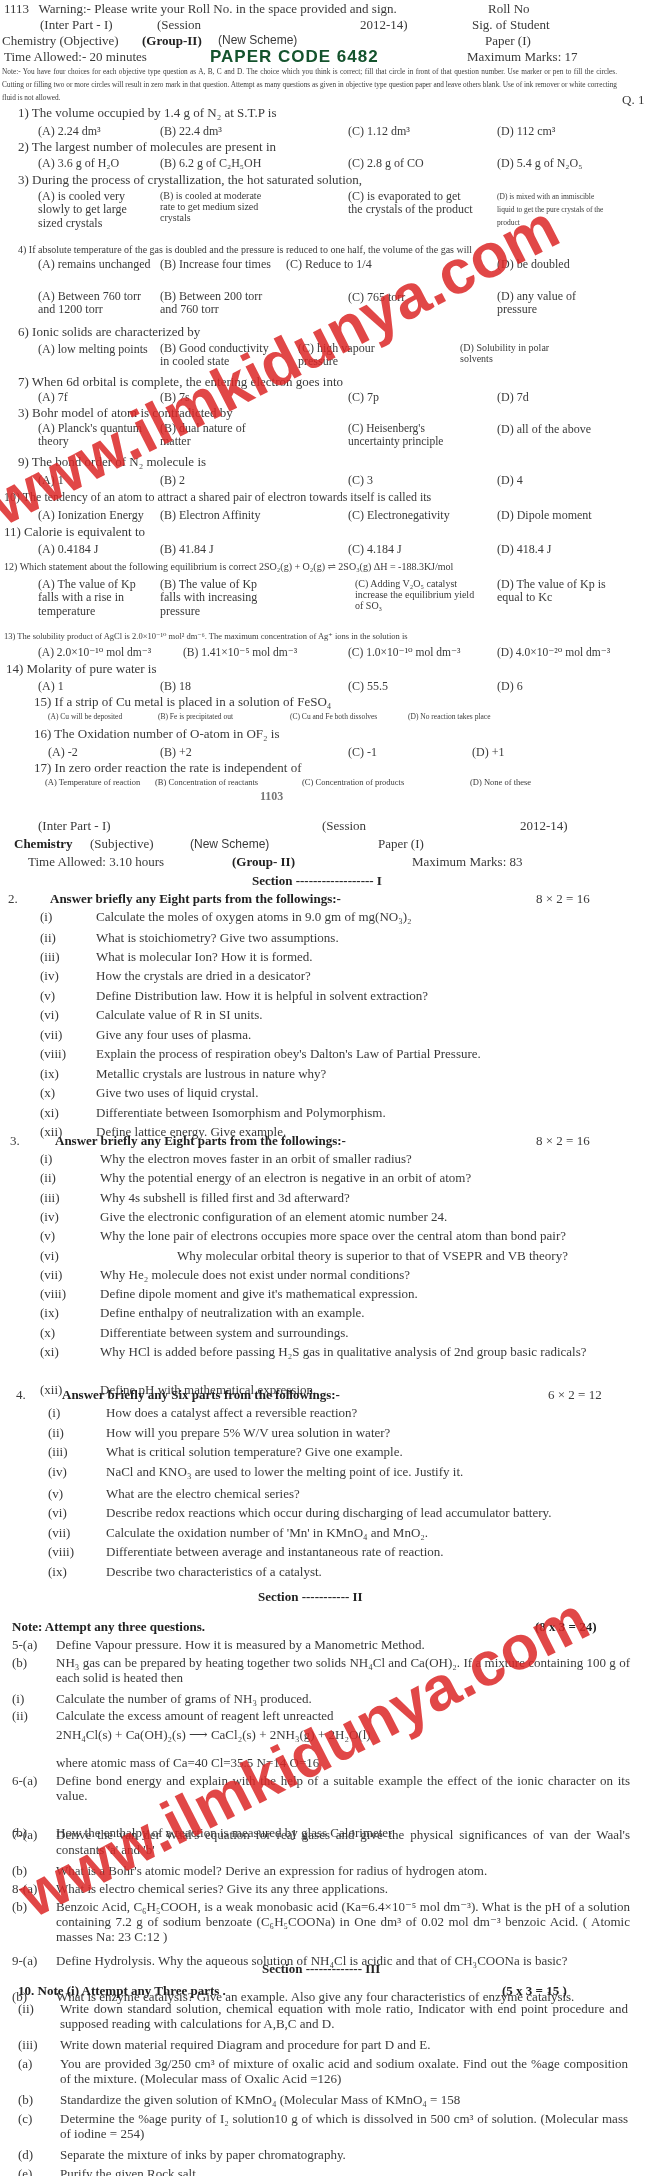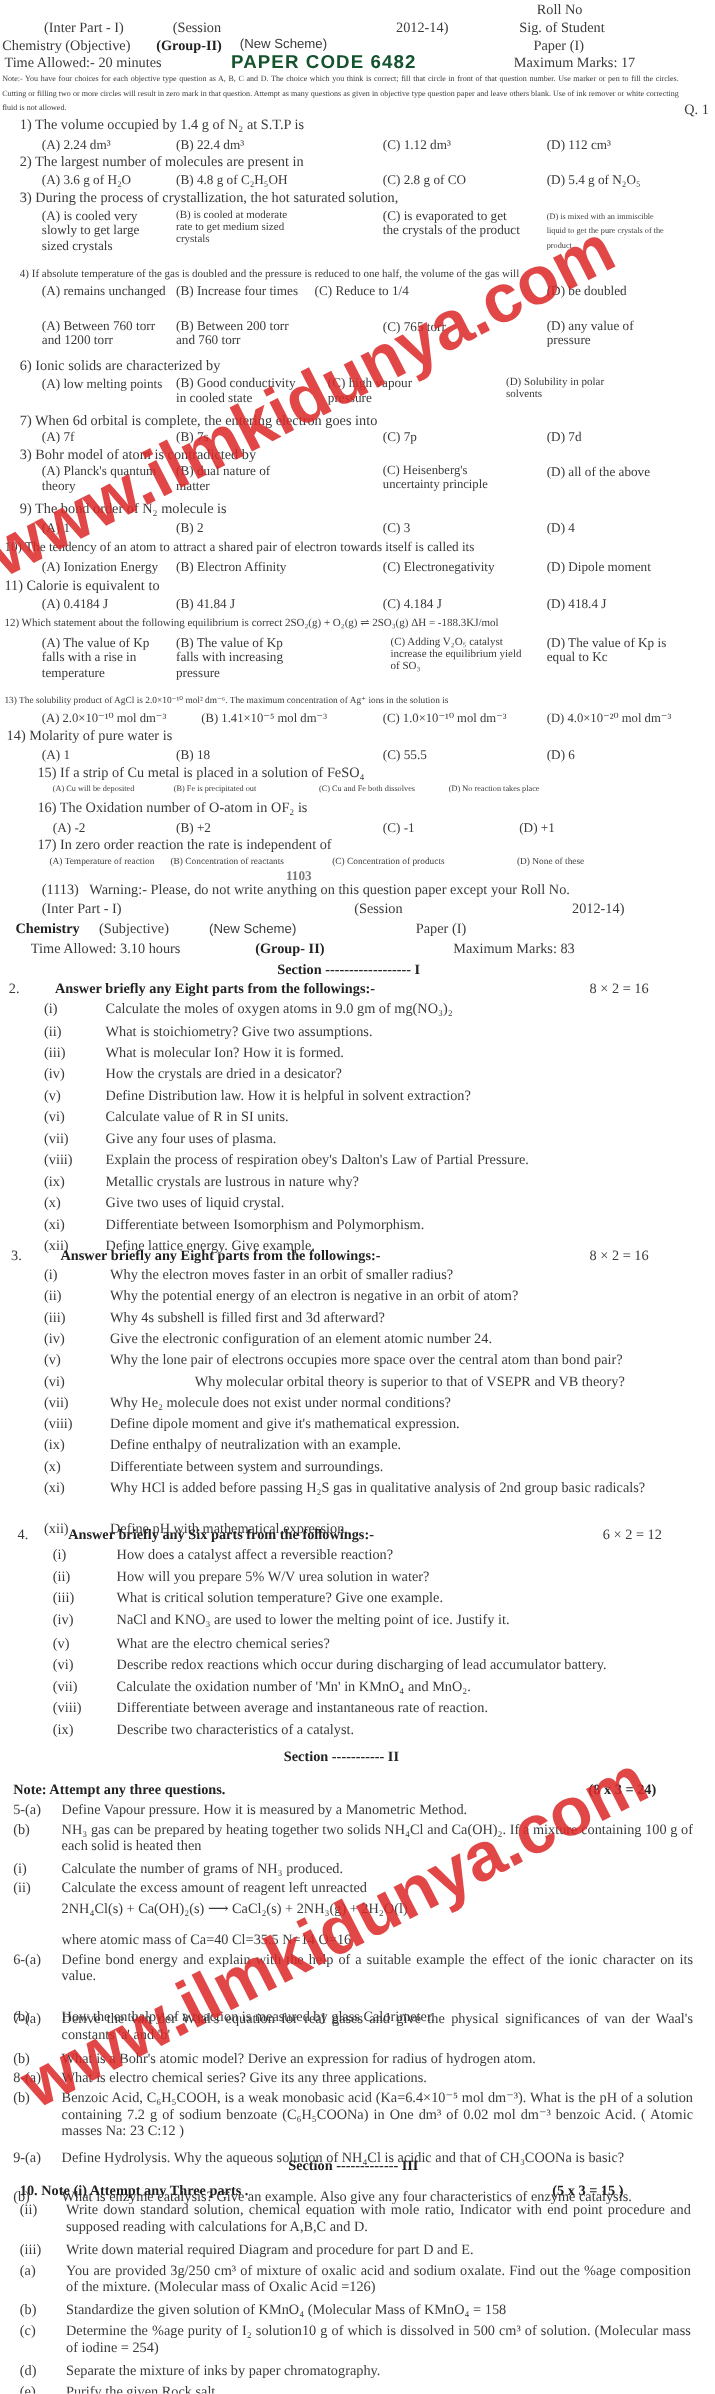--- a/index.html
+++ b/index.html
@@ -16,20 +16,24 @@
   .code{font-family:"Liberation Sans",sans-serif;font-weight:bold;font-size:17px;color:#14532d;letter-spacing:1px;}
   .wm{position:absolute;font-family:"Liberation Sans",sans-serif;font-weight:bold;
       color:rgba(220,40,40,0.85);font-size:62px;transform-origin:left bottom;
       transform:rotate(-27deg);white-space:nowrap;pointer-events:none;}
 </style>
 </head>
 <body>
 
 <div class="page">
 
+  <div class="ln f13" style="left:4px;top:2px;">
+    <span>1113</span>&nbsp;&nbsp;
+    <span>Warning:- Please write your Roll No. in the space provided and sign.</span>
+  </div>
   <div class="ln f13" style="left:488px;top:2px;">Roll No</div>
   <div class="ln f13" style="left:40px;top:18px;">(Inter Part - I)</div>
   <div class="ln f13" style="left:157px;top:18px;">(Session</div>
   <div class="ln f13" style="left:360px;top:18px;">2012-14)</div>
   <div class="ln f13" style="left:472px;top:18px;">Sig. of Student</div>
   <div class="ln f13" style="left:2px;top:34px;">Chemistry (Objective)</div>
   <div class="ln f13 b" style="left:142px;top:34px;">(Group-II)</div>
   <div class="ln f13 sans" style="left:218px;top:34px;font-size:12px;">(New Scheme)</div>
   <div class="ln f13" style="left:485px;top:34px;">Paper (I)</div>
   <div class="ln f13" style="left:4px;top:50px;">Time Allowed:- 20 minutes</div>
@@ -39,21 +43,21 @@
   <div class="ln f13" style="left:622px;top:93px;">Q. 1</div>
 
   <div class="ln f13" style="left:18px;top:106px;">1) The volume occupied by 1.4 g of N₂ at S.T.P is</div>
   <div class="opt f12" style="left:38px;top:124px;">(A) 2.24 dm³</div>
   <div class="opt f12" style="left:160px;top:124px;">(B) 22.4 dm³</div>
   <div class="opt f12" style="left:348px;top:124px;">(C) 1.12 dm³</div>
   <div class="opt f12" style="left:497px;top:124px;">(D) 112 cm³</div>
 
   <div class="ln f13" style="left:18px;top:140px;">2) The largest number of molecules are present in</div>
   <div class="opt f12" style="left:38px;top:156px;">(A) 3.6 g of H₂O</div>
-  <div class="opt f12" style="left:160px;top:156px;">(B) 4.8 g of C₂H₅OH</div>
+  <div class="opt f12" style="left:160px;top:156px;">(B) 6.2 g of C₂H₅OH</div>
   <div class="opt f12" style="left:348px;top:156px;">(C) 2.8 g of CO</div>
   <div class="opt f12" style="left:497px;top:156px;">(D) 5.4 g of N₂O₅</div>
 
   <div class="ln f13" style="left:18px;top:173px;">3) During the process of crystallization, the hot saturated solution,</div>
   <div class="wrapopt f12" style="left:38px;top:190px;width:110px;">(A) is cooled very slowly to get large sized crystals</div>
   <div class="wrapopt f10" style="left:160px;top:190px;width:115px;">(B) is cooled at moderate rate to get medium sized crystals</div>
   <div class="wrapopt f12" style="left:348px;top:190px;width:125px;">(C) is evaporated to get the crystals of the product</div>
   <div class="wrapopt f8" style="left:497px;top:190px;width:115px;line-height:13px;">(D) is mixed with an immiscible liquid to get the pure crystals of the product</div>
 
   <div class="ln f10" style="left:18px;top:244px;">4) If absolute temperature of the gas is doubled and the pressure is reduced to one half, the volume of the gas will</div>
@@ -133,24 +137,20 @@
   <div class="opt f12" style="left:348px;top:745px;">(C) -1</div>
   <div class="opt f12" style="left:472px;top:745px;">(D) +1</div>
 
   <div class="ln f13" style="left:34px;top:761px;">17) In zero order reaction the rate is independent of</div>
   <div class="opt f8" style="left:45px;top:777px;font-size:8.5px;">(A) Temperature of reaction</div>
   <div class="opt f8" style="left:155px;top:777px;font-size:8.5px;">(B) Concentration of reactants</div>
   <div class="opt f8" style="left:302px;top:777px;font-size:8.5px;">(C) Concentration of products</div>
   <div class="opt f8" style="left:470px;top:777px;font-size:8.5px;">(D) None of these</div>
   <div class="ln f12 b" style="left:260px;top:790px;color:#777;">1103</div>
 
-  <div class="ln f13" style="left:38px;top:802px;">
-    <span>(1113)</span>&nbsp;&nbsp;
-    <span>Warning:- Please, do not write anything on this question paper except your Roll No.</span>
-  </div>
   <div class="ln f13" style="left:38px;top:819px;">(Inter Part - I)</div>
   <div class="ln f13" style="left:322px;top:819px;">(Session</div>
   <div class="ln f13" style="left:520px;top:819px;">2012-14)</div>
   <div class="ln f13 b" style="left:14px;top:837px;font-weight:bold;">Chemistry</div>
   <div class="ln f13" style="left:90px;top:837px;">(Subjective)</div>
   <div class="ln sans" style="left:190px;top:838px;font-size:12px;">(New Scheme)</div>
   <div class="ln f13" style="left:378px;top:837px;">Paper (I)</div>
   <div class="ln f13" style="left:28px;top:855px;">Time Allowed:   3.10 hours</div>
   <div class="ln f13 b" style="left:232px;top:855px;">(Group- II)</div>
   <div class="ln f13" style="left:412px;top:855px;">Maximum Marks:  83</div>

